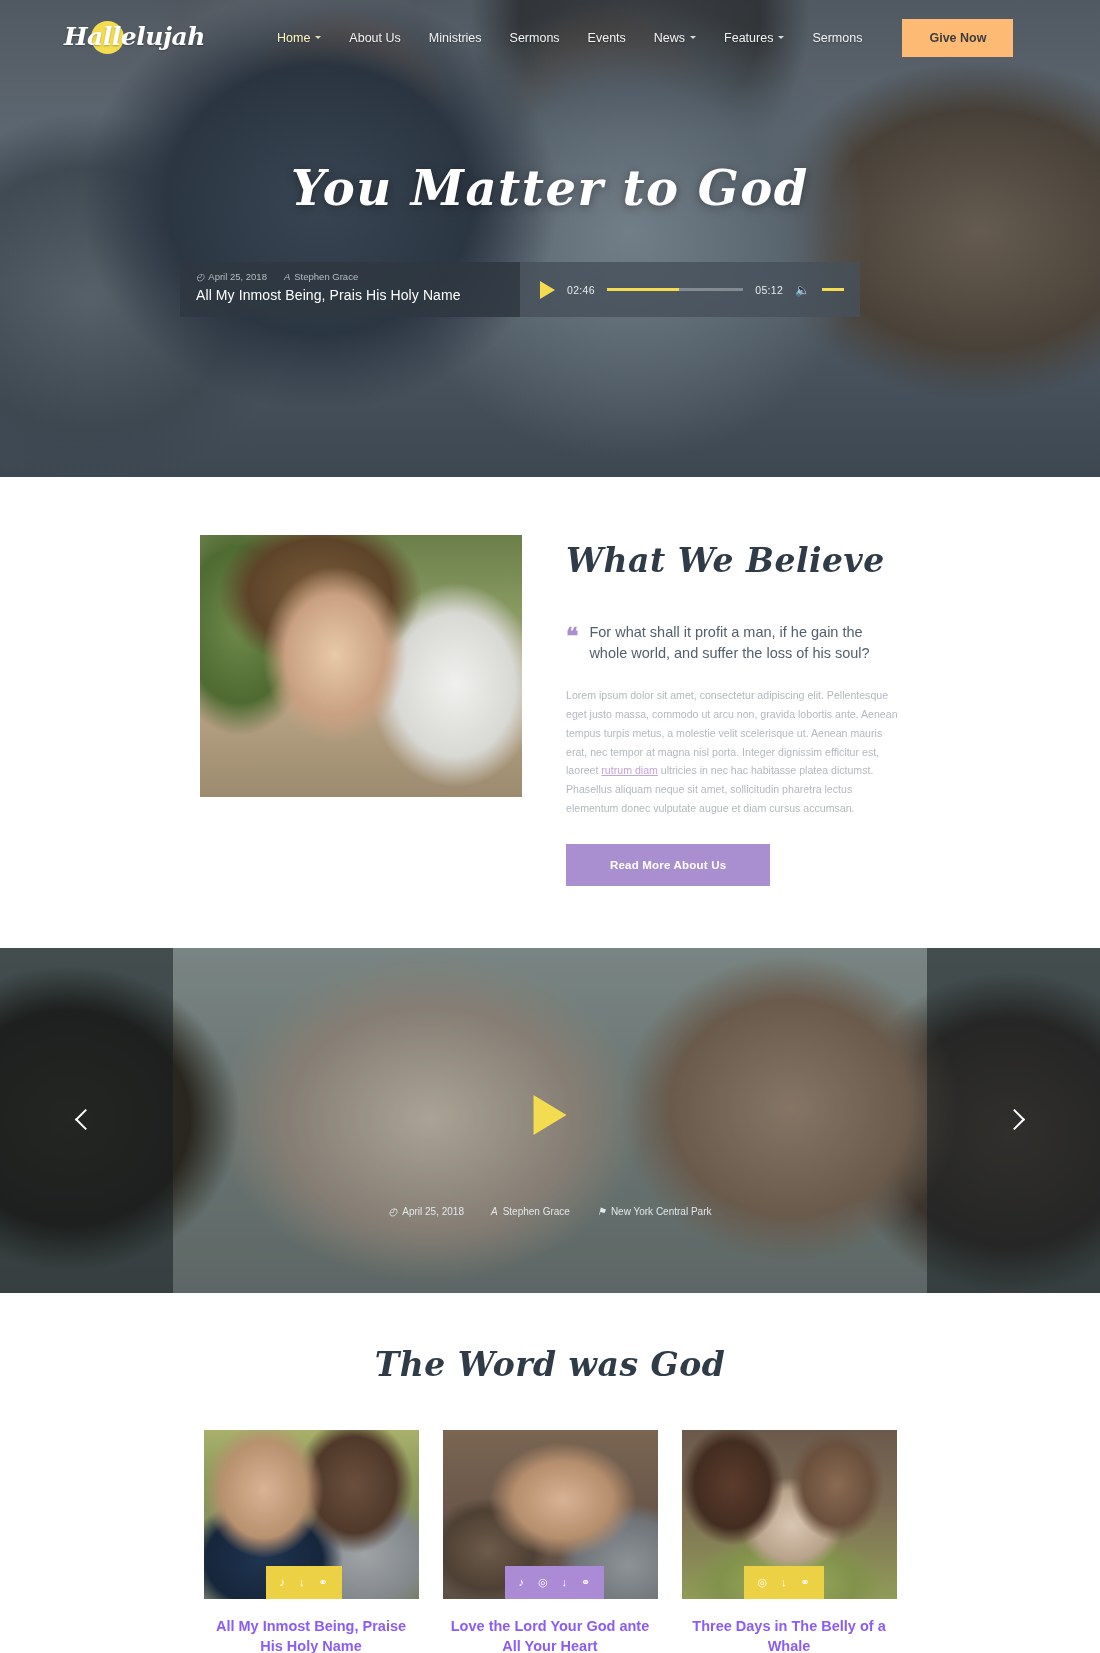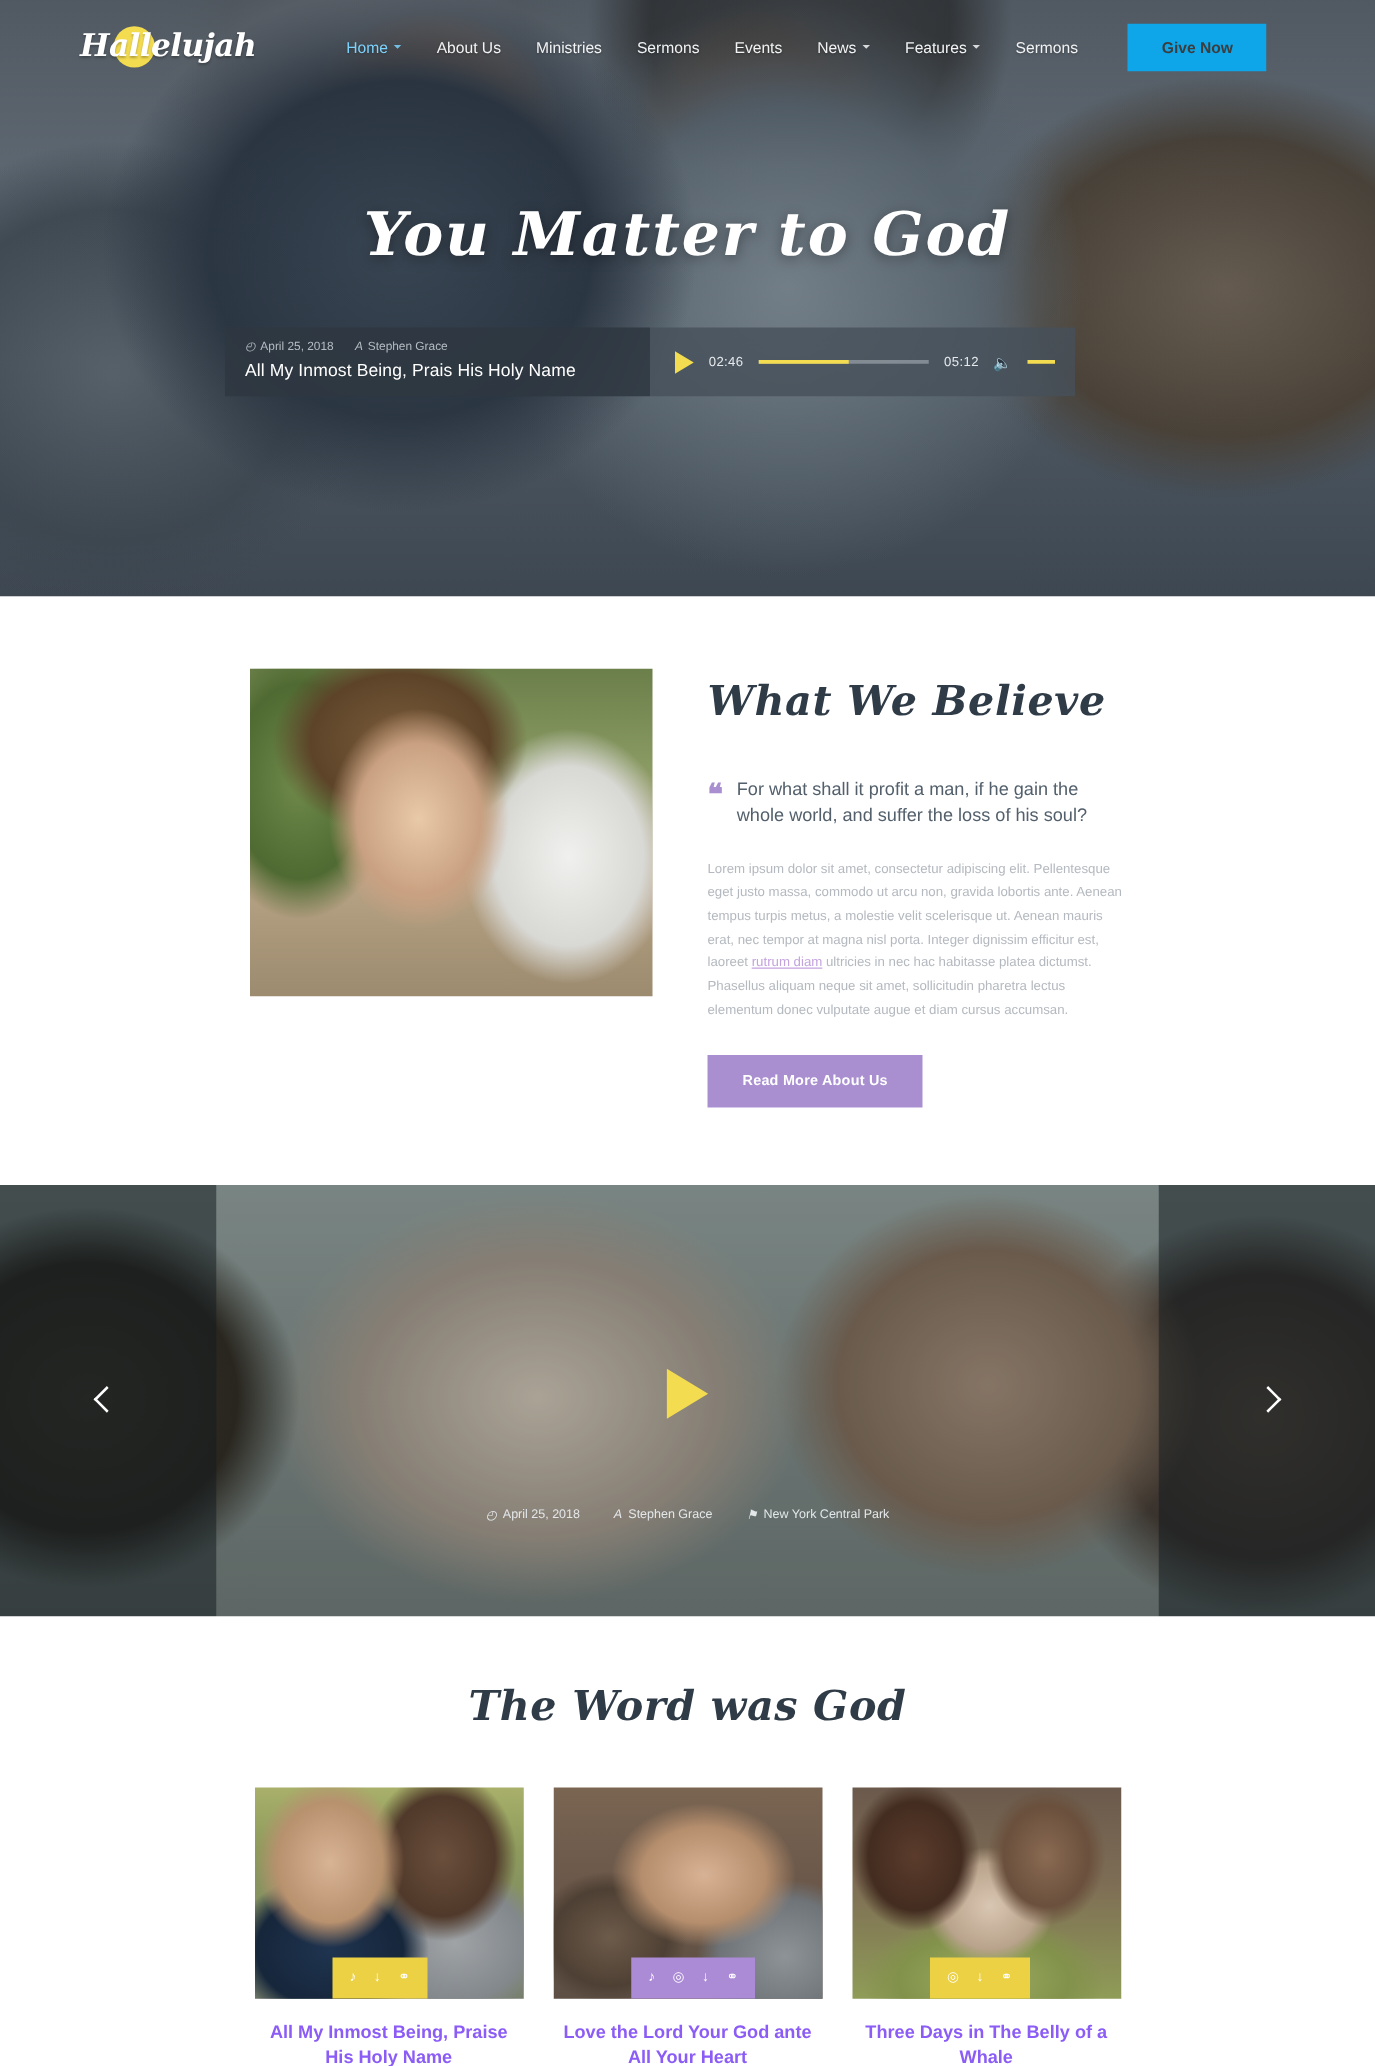--- a/index.html
+++ b/index.html
@@ -61,31 +61,31 @@
     text-shadow:0 1px 2px rgba(0,0,0,.28);
   }
   .nav { display:flex; align-items:center; gap:0px; margin-left:83px; }
   .nav a {
     color:#f2f3f4; text-decoration:none;
     font-size:12.5px; padding:6px 14px;
     display:flex; align-items:center; gap:5px;
     white-space:nowrap;
     text-shadow:0 1px 2px rgba(0,0,0,.3);
   }
-  .nav a.active { color:#7dd3fc; }
+  .nav a.active { color:#fef9c3; }
   .caret {
     display:inline-block; width:0; height:0;
     border-left:3.2px solid transparent;
     border-right:3.2px solid transparent;
     border-top:3.6px solid currentColor;
     opacity:.85;
   }
   .give-btn {
     margin-left:26px;
-    background:#0ea5e9;
+    background:#fdba74;
     color:#3d3d3d;
     font-size:12.5px;
     font-weight:700;
     padding:12px 27px;
     border:none;
     cursor:pointer;
     white-space:nowrap;
   }
 
   .hero-title {
@@ -167,21 +167,21 @@
     font-family:"DejaVu Serif", serif; flex:none; padding-top:2px;
   }
   .quote-text { font-size:14.5px; line-height:1.45; color:#53606c; }
   .lorem {
     font-size:10.6px; line-height:1.78; color:#b4b9bf; margin-bottom:26px;
   }
   .lorem a { color:#c3a3de; text-decoration:underline; }
   .btn-purple {
     background:#a98fd0; color:#fff; border:none;
     font-size:11.5px; font-weight:700; letter-spacing:.2px;
-    padding:15px 28px; cursor:pointer;
+    padding:15px 44px; cursor:pointer;
   }
 
   
   .sermons {
     position:relative; height:345px; width:1100px; overflow:hidden;
     background:#7c8a88;
   }
   .sermons-bg {
     position:absolute; inset:0;
     background:

